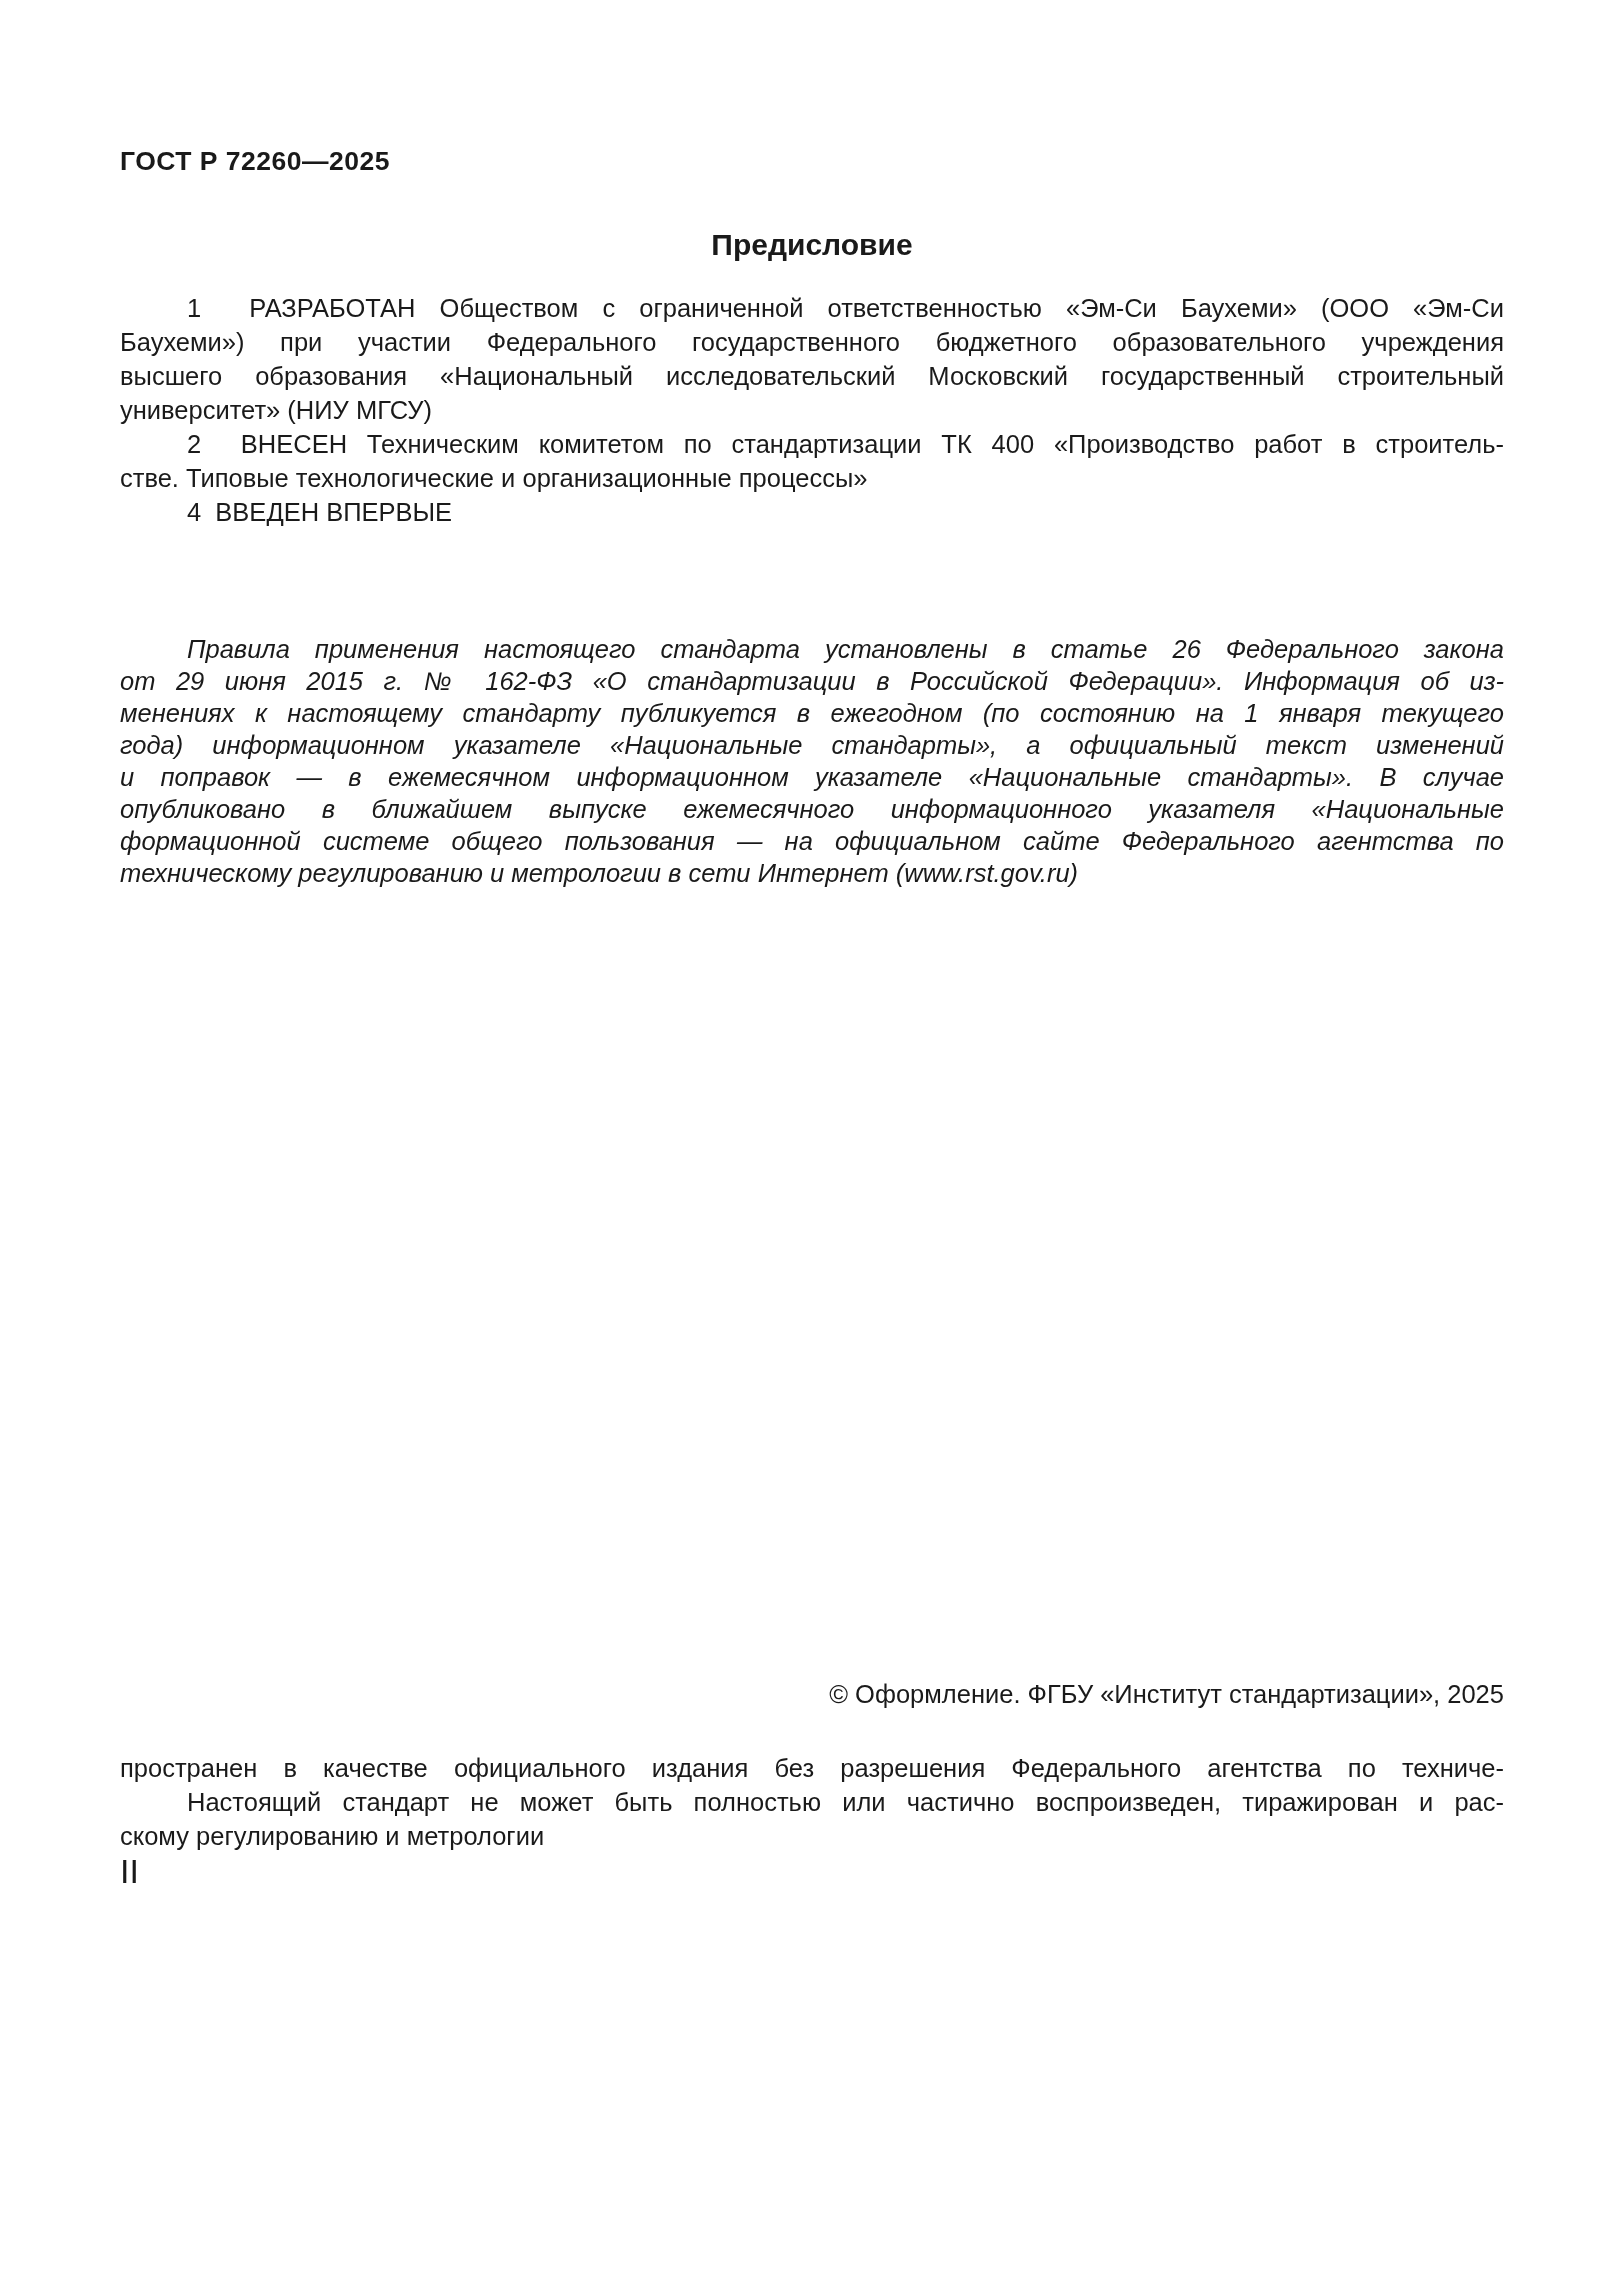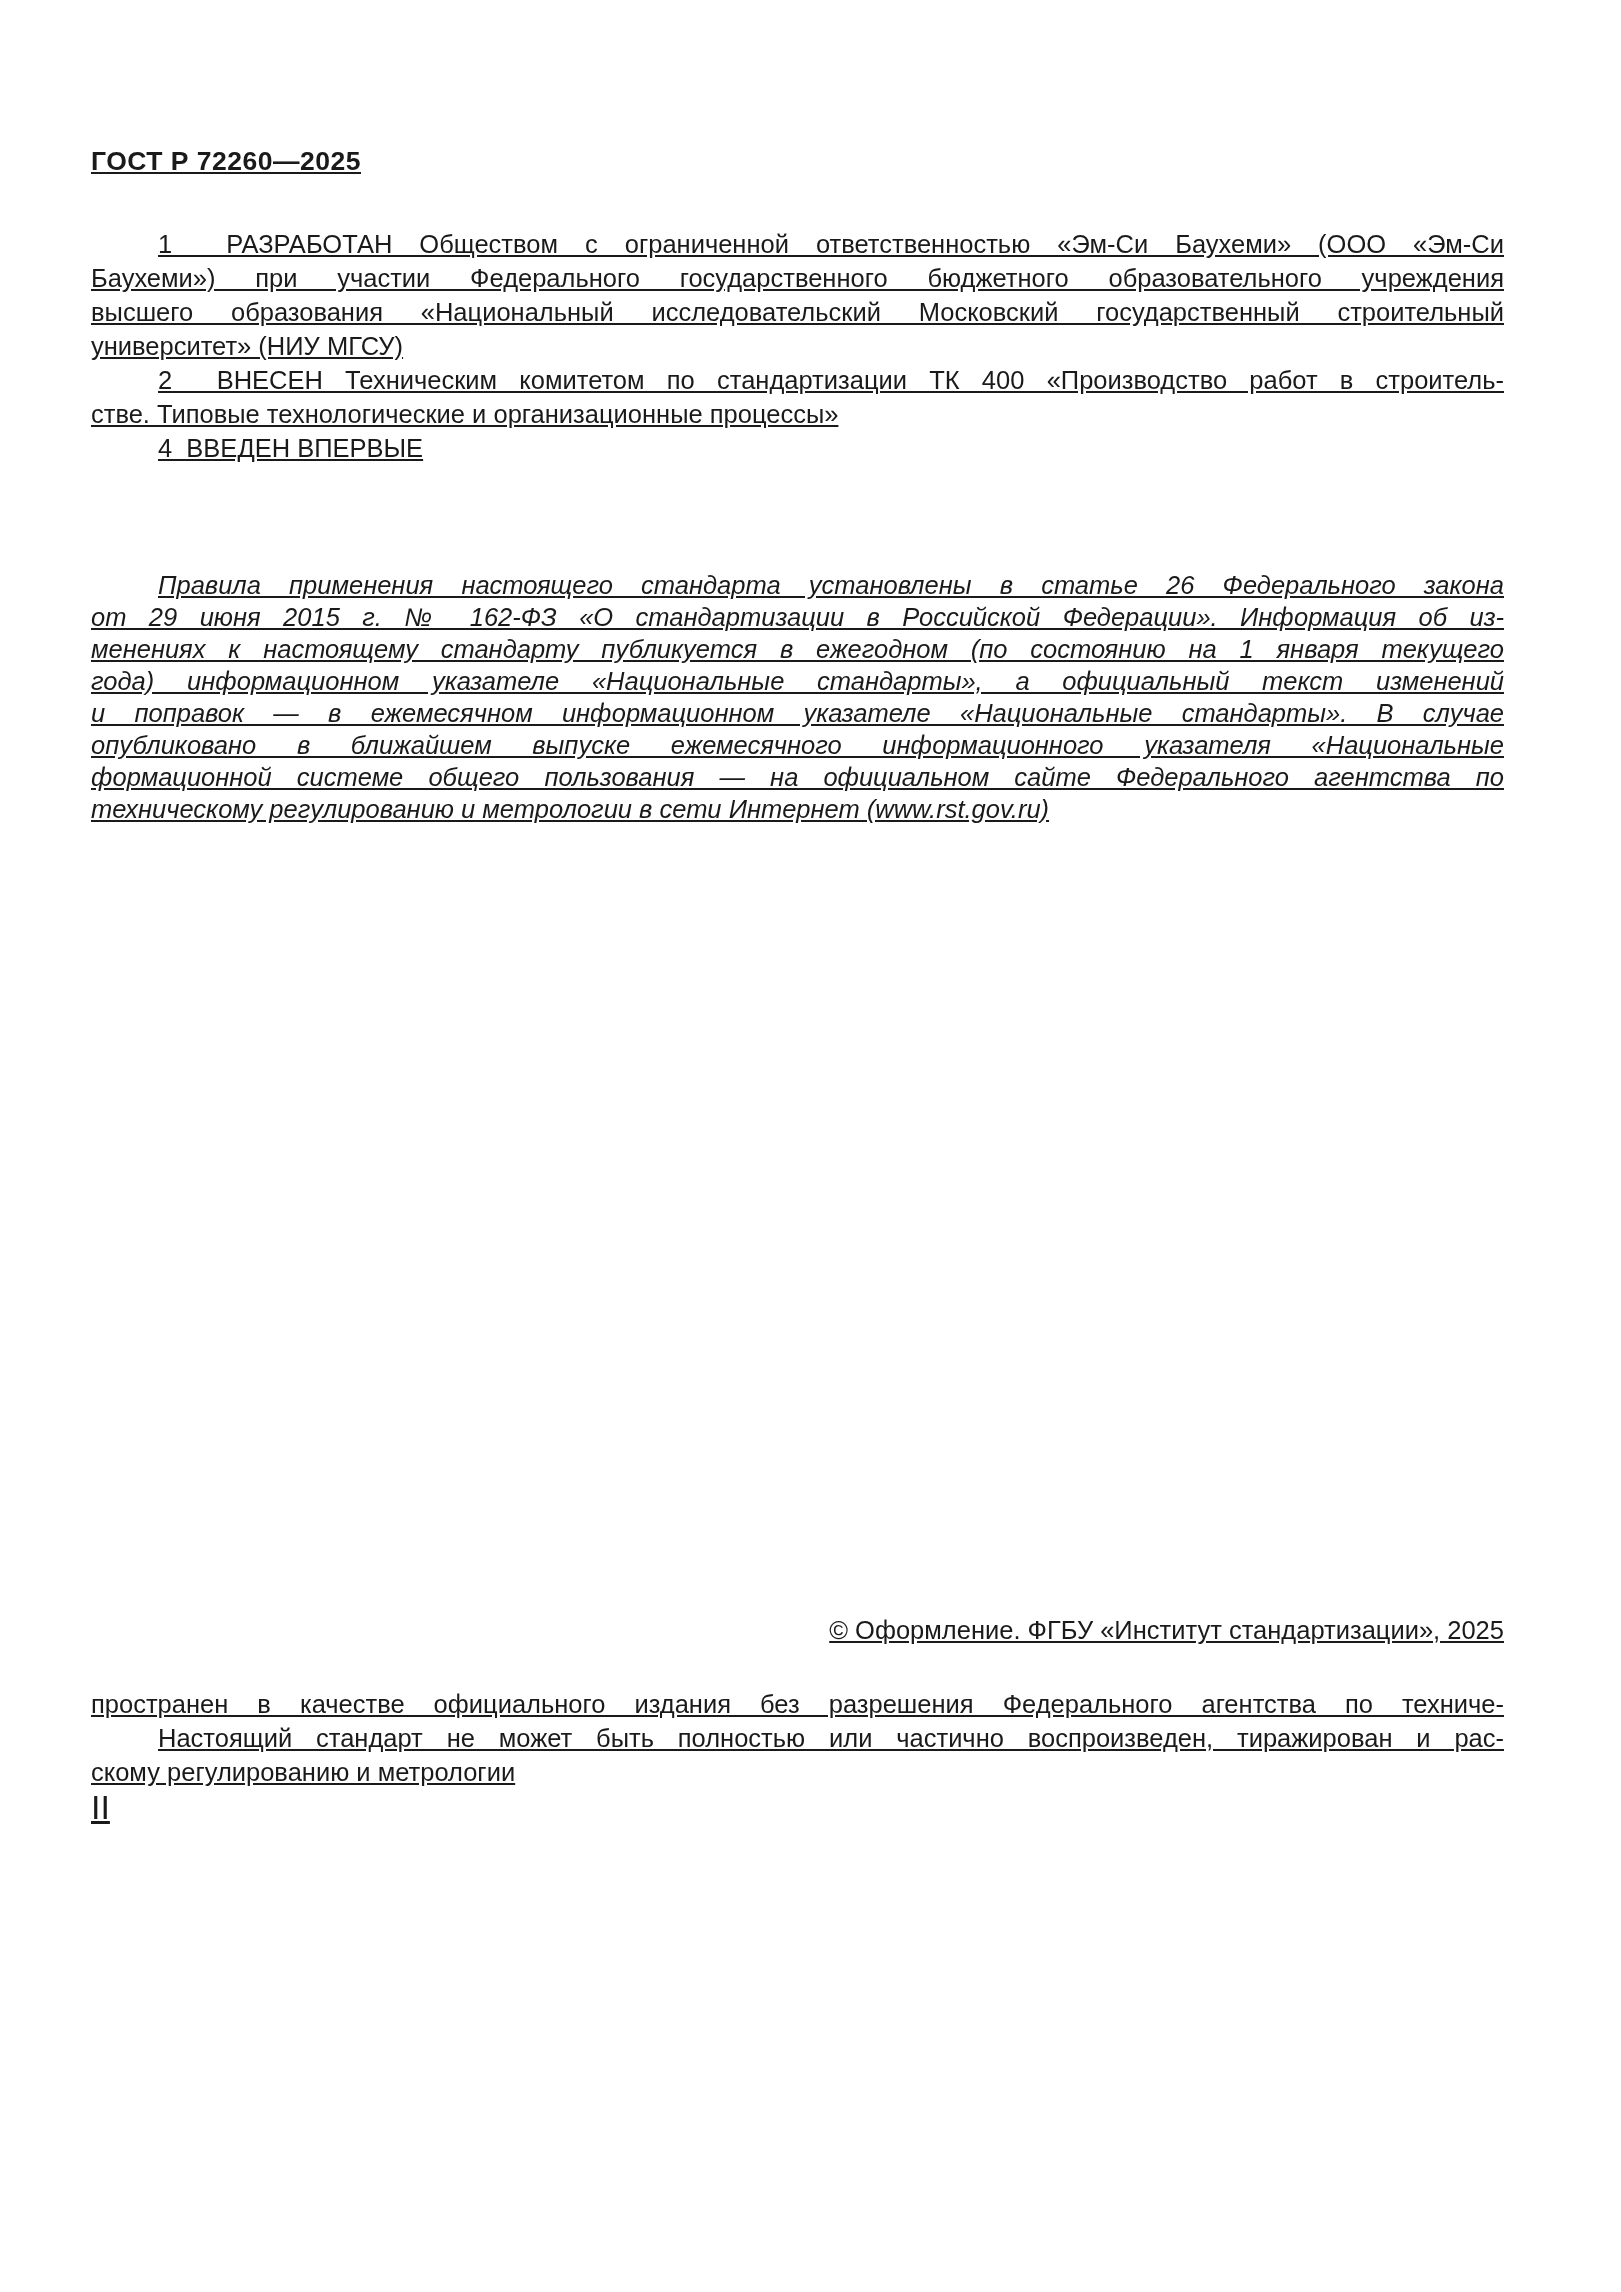--- a/index.html
+++ b/index.html
@@ -12,22 +12,21 @@
     height: 2293px;
     overflow: hidden;
     font-family: "Liberation Sans", "DejaVu Sans", sans-serif;
     color: #1a1a1a;
     -webkit-font-smoothing: antialiased;
   }
   .page {
     box-sizing: border-box;
     width: 1621px;
     height: 1859px;
-    padding: 147px 117px 0 91px; 
-    text-decoration: underline;
+    padding: 147px 117px 0 120px; 
   }
   .doc-header {
     font-size: 26.5px;
     font-weight: bold;
     line-height: 29px;
     margin: 0 0 51px 0;
     letter-spacing: 0.5px;
   }
   .doc-title {
     font-size: 30px;
@@ -73,20 +72,21 @@
   }
   .ln.ind { text-indent: 67px; }
 </style>
 </head>
 <body>
 
 <div class="page">
 
   <div class="doc-header">ГОСТ Р 72260—2025</div>
 
+  <div class="doc-title">Предисловие</div>
 
   <div class="para">
       <div class="ln just ind">1&nbsp; РАЗРАБОТАН Обществом с ограниченной ответственностью «Эм-Си Баухеми» (ООО «Эм-Си</div>
       <div class="ln just">Баухеми») при участии Федерального государственного бюджетного образовательного учреждения</div>
       <div class="ln just">высшего образования «Национальный исследовательский Московский государственный строительный</div>
       <div class="ln">университет» (НИУ МГСУ)</div>
     </div>
 
   <div class="para mt27">
       <div class="ln just ind">2&nbsp; ВНЕСЕН Техническим комитетом по стандартизации ТК 400 «Производство работ в строитель-</div>

